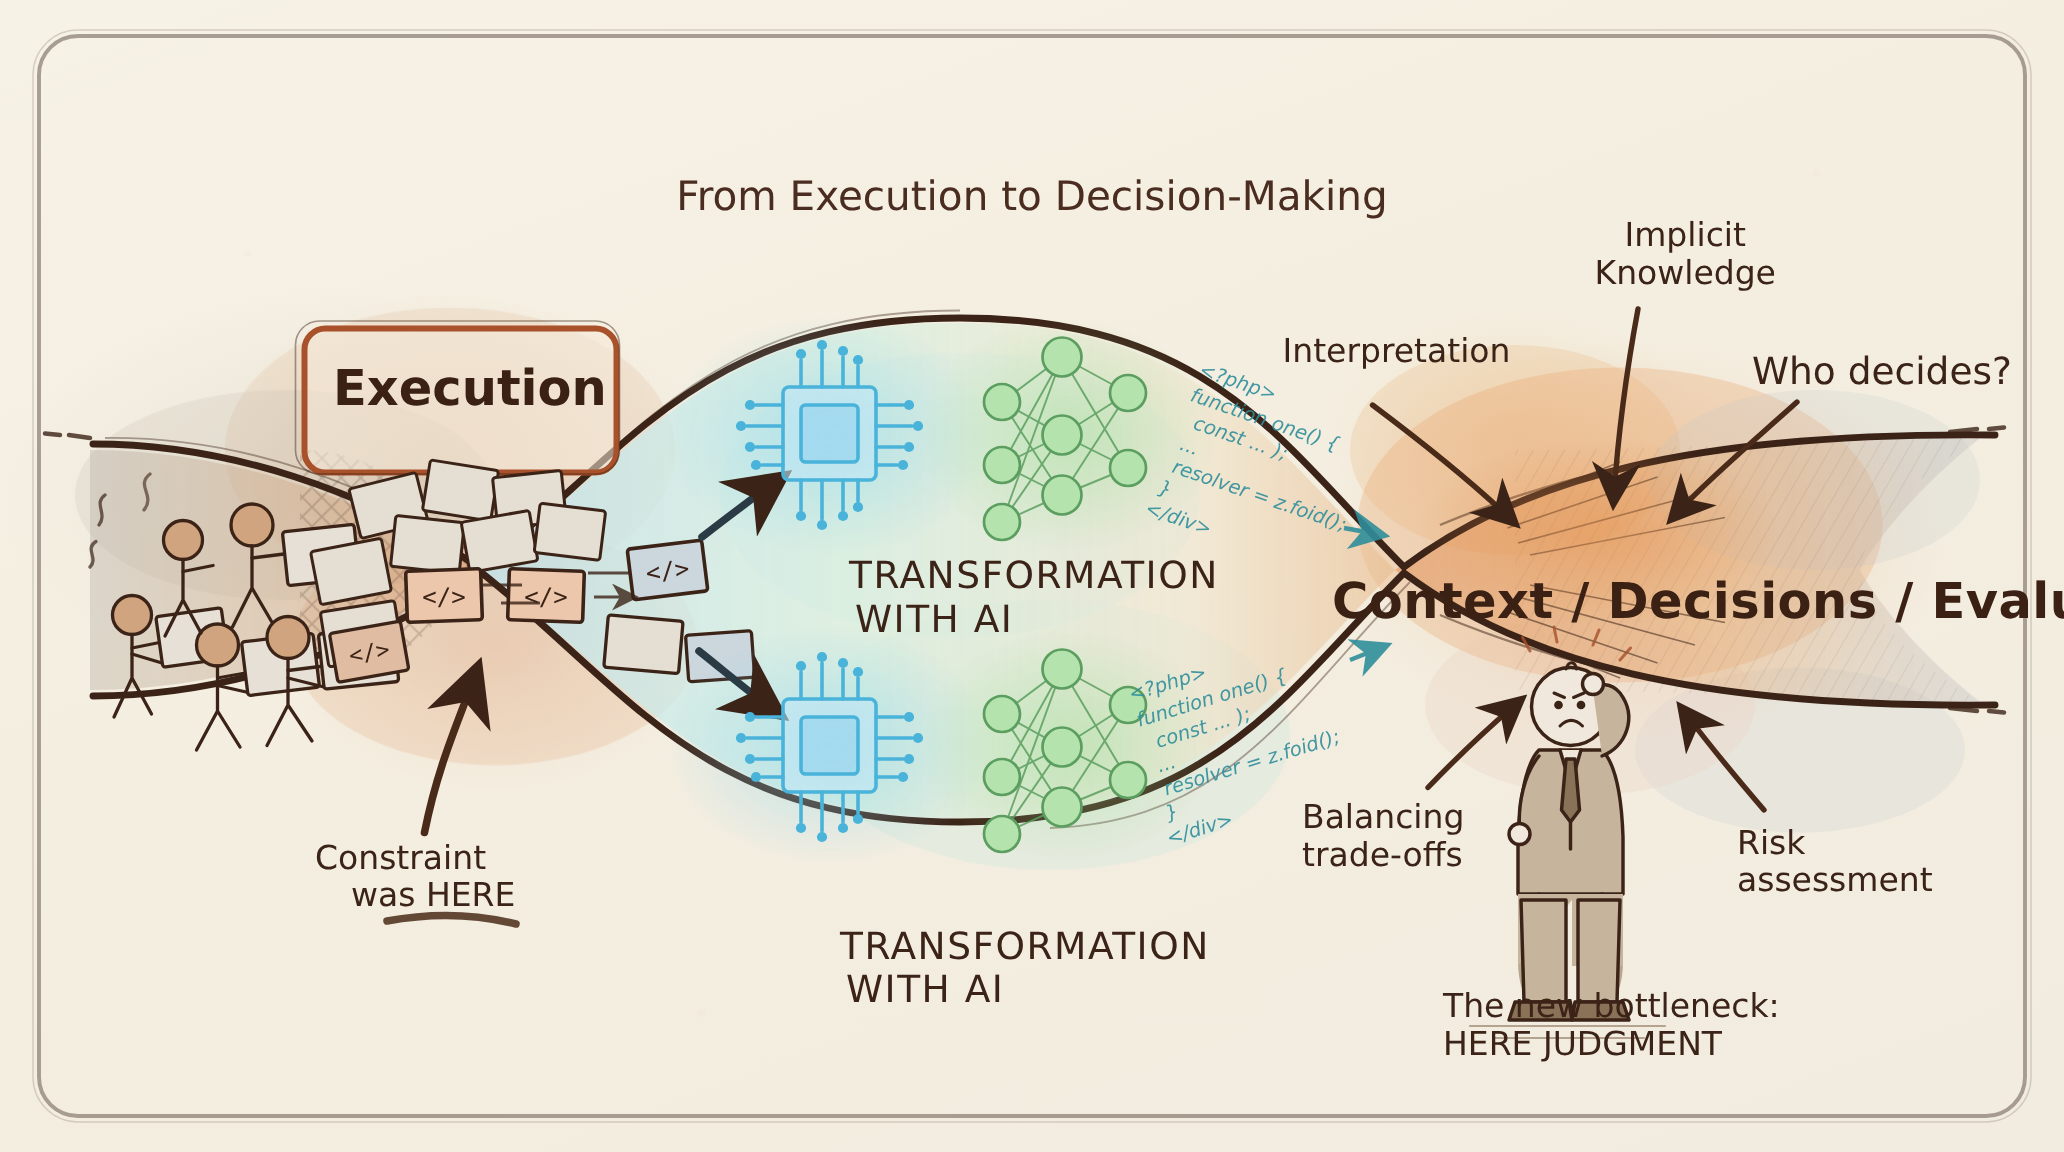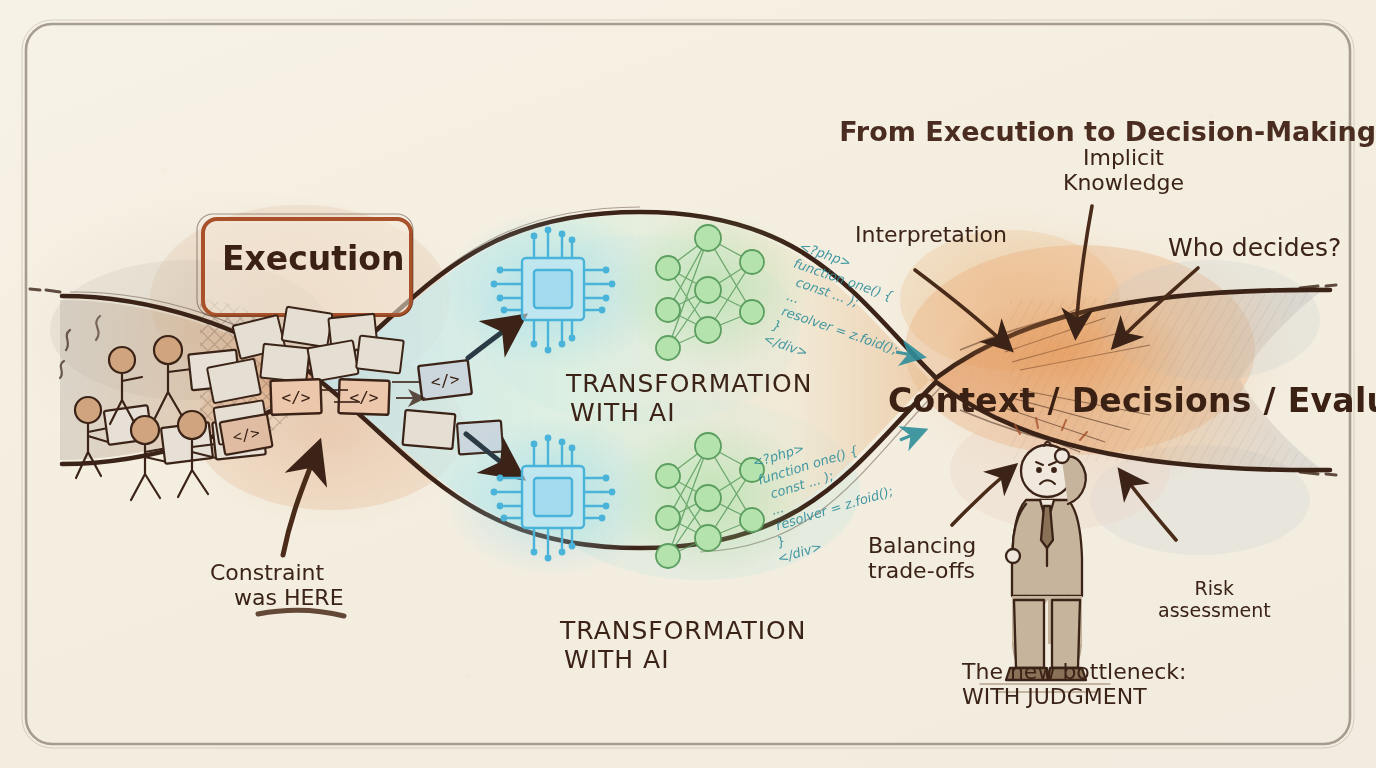--- a/index.html
+++ b/index.html
@@ -24,30 +24,30 @@
       radial-gradient(circle at 64% 71%, rgba(160,140,110,.05) 0 2px, transparent 3px),
       radial-gradient(circle at 88% 15%, rgba(160,140,110,.04) 0 2px, transparent 3px),
       radial-gradient(circle at 34% 88%, rgba(160,140,110,.05) 0 2px, transparent 3px);
   }
   #art{position:absolute;inset:0;}
   .txt{position:absolute;color:#3b2317;font-family:"DejaVu Sans", sans-serif;
        white-space:pre;line-height:1.15;}
   .hand{font-family:"DejaVu Sans", sans-serif;}
   #title{left:0;right:0;top:36px;text-align:center;font-size:54px;font-weight:700;
     letter-spacing:.5px;color:#3d2218;}
-  #subtitle{left:0;right:0;top:116px;text-align:right;font-size:27px;color:#4a2d20;font-weight:700;}
+  #subtitle{left:0;right:0;top:116px;text-align:center;font-size:27px;color:#4a2d20;font-weight:400;}
   #exec-label{left:222px;top:240px;font-size:33px;font-weight:700;color:#3b2014;}
   #center-label-top{left:566px;top:370px;font-size:25px;letter-spacing:1px;color:#3b2317;font-weight:500;}
   #center-label-bot{left:560px;top:617px;font-size:25px;letter-spacing:1px;color:#3b2317;font-weight:500;}
   #right-main{left:888px;top:382px;font-size:33px;color:#3b2014;font-weight:600;letter-spacing:.3px;}
   #a-interp{left:855px;top:222px;font-size:22px;}
   #a-implicit{left:1063px;top:145px;font-size:22px;text-align:center;}
   #a-who{left:1168px;top:234px;font-size:25px;text-align:center;}
   #a-balance{left:868px;top:533px;font-size:22px;}
-  #a-risk{left:1158px;top:578px;font-size:19px;text-align:center;}
+  #a-risk{left:1158px;top:550px;font-size:22px;}
   #a-newbottle{left:962px;top:659px;font-size:22px;}
   #a-constraint{left:210px;top:560px;font-size:22px;}
 </style>
 </head>
 <body>
 
 <div id="stage">
 
   <svg id="art" viewBox="0 0 1376 768" preserveAspectRatio="none">
     <defs>
@@ -446,17 +446,17 @@
   <div class="txt hand" id="a-interp">Interpretation</div>
 
   <div class="txt hand" id="a-implicit"><span>Implicit</span><br><span>Knowledge</span></div>
 
   <div class="txt hand" id="a-who">Who decides?</div>
 
   <div class="txt hand" id="a-balance"><span>Balancing</span><br><span>trade-offs</span></div>
 
   <div class="txt hand" id="a-risk"><span>Risk</span><br><span>assessment</span></div>
 
-  <div class="txt hand" id="a-newbottle"><span>The new bottleneck:</span><br><span>WITH JUDGMENT</span></div>
+  <div class="txt hand" id="a-newbottle"><span>The new bottleneck:</span><br><span>HERE JUDGMENT</span></div>
 
   <div class="txt hand" id="a-constraint"><span>Constraint</span><br><span style="margin-left:24px">was HERE</span></div>
 
 </div>
 
 </body></html>

